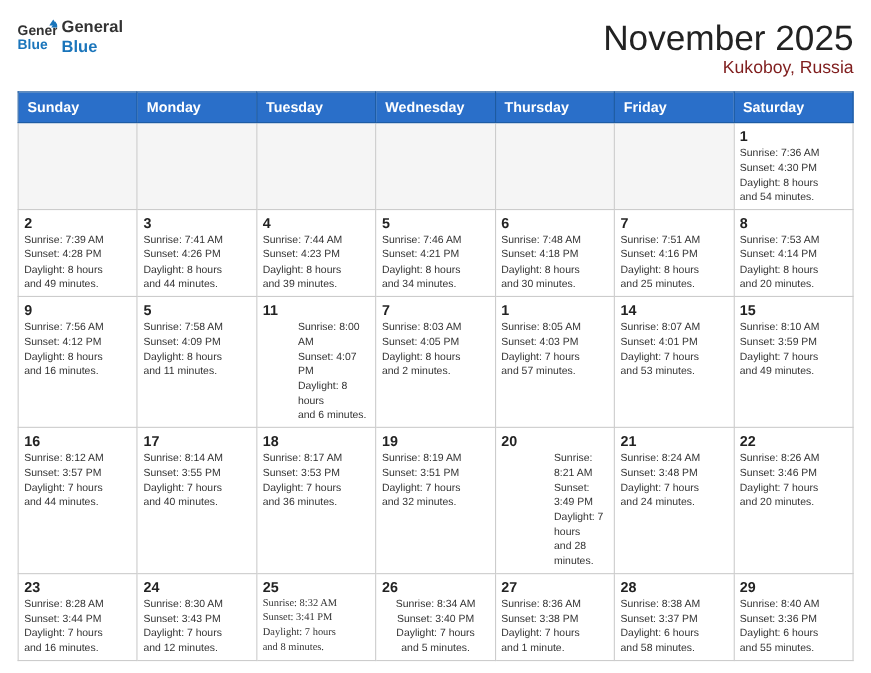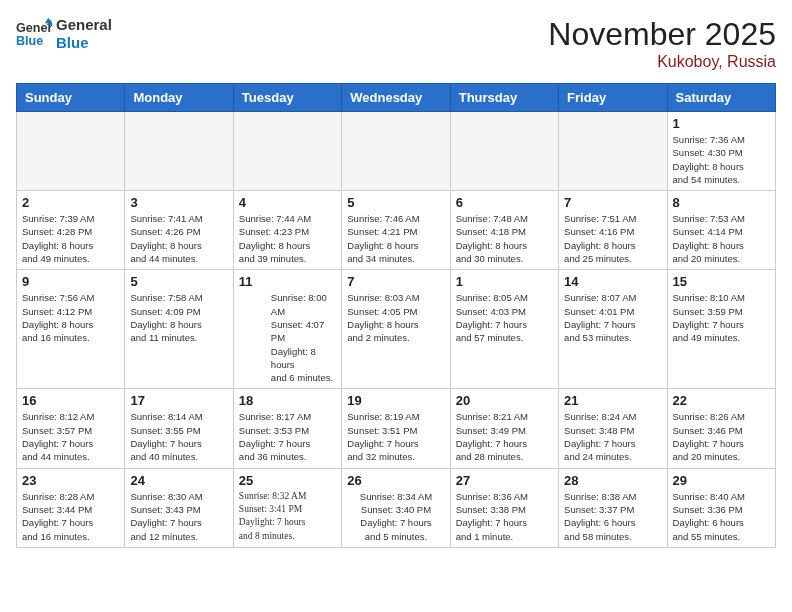--- a/index.html
+++ b/index.html
@@ -256,21 +256,21 @@
         </td>
         <td>
           <div class="day-number">19</div>
           <div class="day-info" style="white-space: pre-line;">Sunrise: 8:19 AM
 Sunset: 3:51 PM
 Daylight: 7 hours
 and 32 minutes.</div>
         </td>
         <td>
           <div class="day-number">20</div>
-          <div class="day-info" style="white-space: pre-line;">Sunrise: 8:21 AM
+          <div class="day-info" style="white-space: pre-line; margin-left: 48px;">Sunrise: 8:21 AM
 Sunset: 3:49 PM
 Daylight: 7 hours
 and 28 minutes.</div>
         </td>
         <td>
           <div class="day-number">21</div>
           <div class="day-info" style="white-space: pre-line;">Sunrise: 8:24 AM
 Sunset: 3:48 PM
 Daylight: 7 hours
 and 24 minutes.</div>

